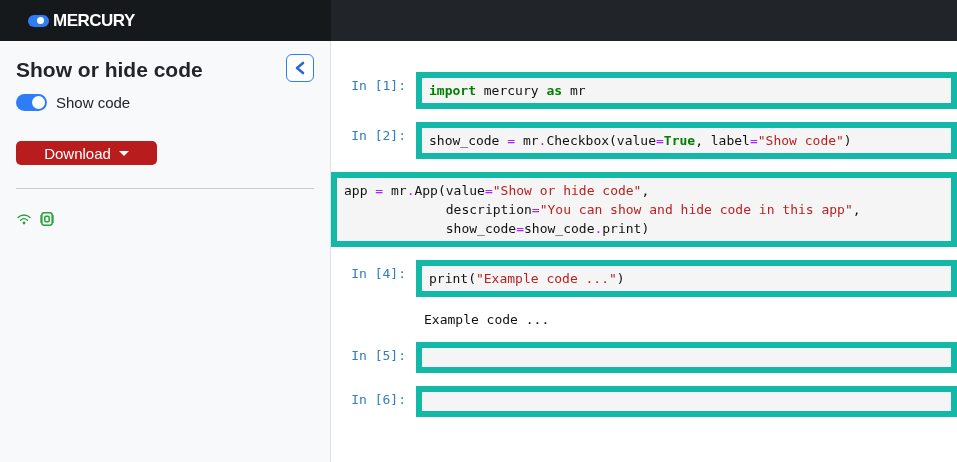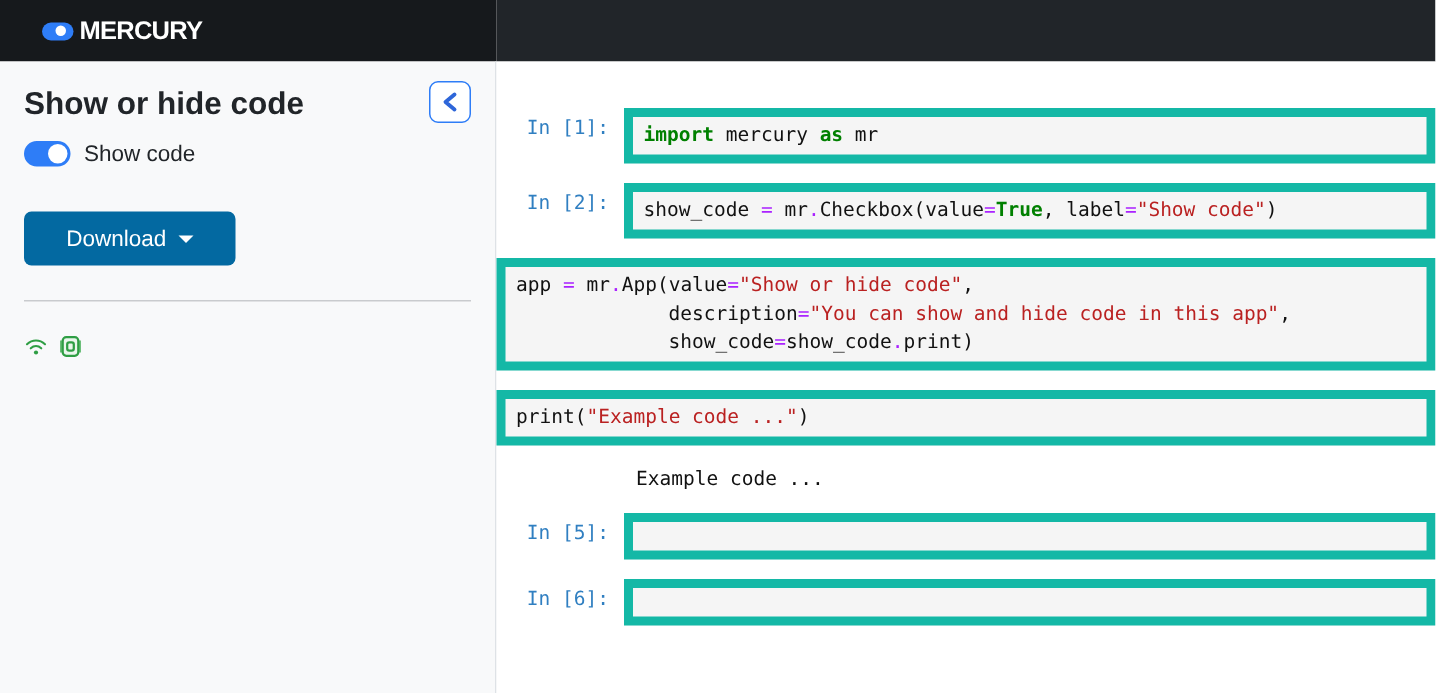--- a/index.html
+++ b/index.html
@@ -30,21 +30,21 @@
                 padding-top:3px; }
   .collapse-btn { width:28px; height:28px; background:#fff; border:1px solid #2e7df7;
                   border-radius:6px; display:flex; align-items:center; justify-content:center;
                   cursor:pointer; flex:0 0 auto; }
   .switch-row { display:flex; margin-top:12px; }
   .switch { position:relative; width:31px; height:17px; background:#2e7df7;
             border-radius:9px; cursor:pointer; flex:0 0 auto; }
   .switch::after { content:""; position:absolute; width:13px; height:13px; background:#fff;
             border-radius:50%; top:2px; right:2px; }
   .switch-label { margin-left:9px; font-size:15px; color:#212529; }
-  .download-btn { margin-top:30px; width:141px; height:36px; background:#0369a1;
+  .download-btn { margin-top:30px; width:141px; height:24px; background:#b91c1c;
             border:none; border-radius:5px; color:#fff; font-size:15px;
             font-family:"Liberation Sans", sans-serif; cursor:pointer;
             display:flex; align-items:center; justify-content:center; gap:8px; }
   .caret { width:0; height:0; border-left:5px solid transparent;
            border-right:5px solid transparent; border-top:5px solid #fff; }
   .side-hr { border:none; border-top:1px solid #c9cbce; margin:23px 0 0 0; }
   .status-row { margin-top:22px; display:flex; align-items:center; gap:7px; }
 
   
   .nb-row { display:flex; margin-bottom:13px; }
@@ -131,20 +131,21 @@
           </div>
         </div>
         <div class="nb-row">
           <div class="nb-input">
             <pre class="nb-code"><span class="tok-t">app </span><span class="tok-o">=</span><span class="tok-t"> mr</span><span class="tok-o">.</span><span class="tok-t">App(value</span><span class="tok-o">=</span><span class="tok-s">"Show or hide code"</span><span class="tok-t">,</span>
 <span class="tok-t">             description</span><span class="tok-o">=</span><span class="tok-s">"You can show and hide code in this app"</span><span class="tok-t">,</span>
 <span class="tok-t">             show_code</span><span class="tok-o">=</span><span class="tok-t">show_code</span><span class="tok-o">.</span><span class="tok-t">print)</span></pre>
           </div>
         </div>
         <div class="nb-row">
+          <div class="nb-prompt">In [4]:</div>
           <div class="nb-input">
             <pre class="nb-code"><span class="tok-t">print(</span><span class="tok-s">"Example code ..."</span><span class="tok-t">)</span></pre>
           </div>
         </div>
         <div class="nb-row nb-output-row">
           <div class="nb-prompt"></div>
           <div class="nb-output">Example code ...</div>
         </div>
         <div class="nb-row">
           <div class="nb-prompt">In [5]:</div>

